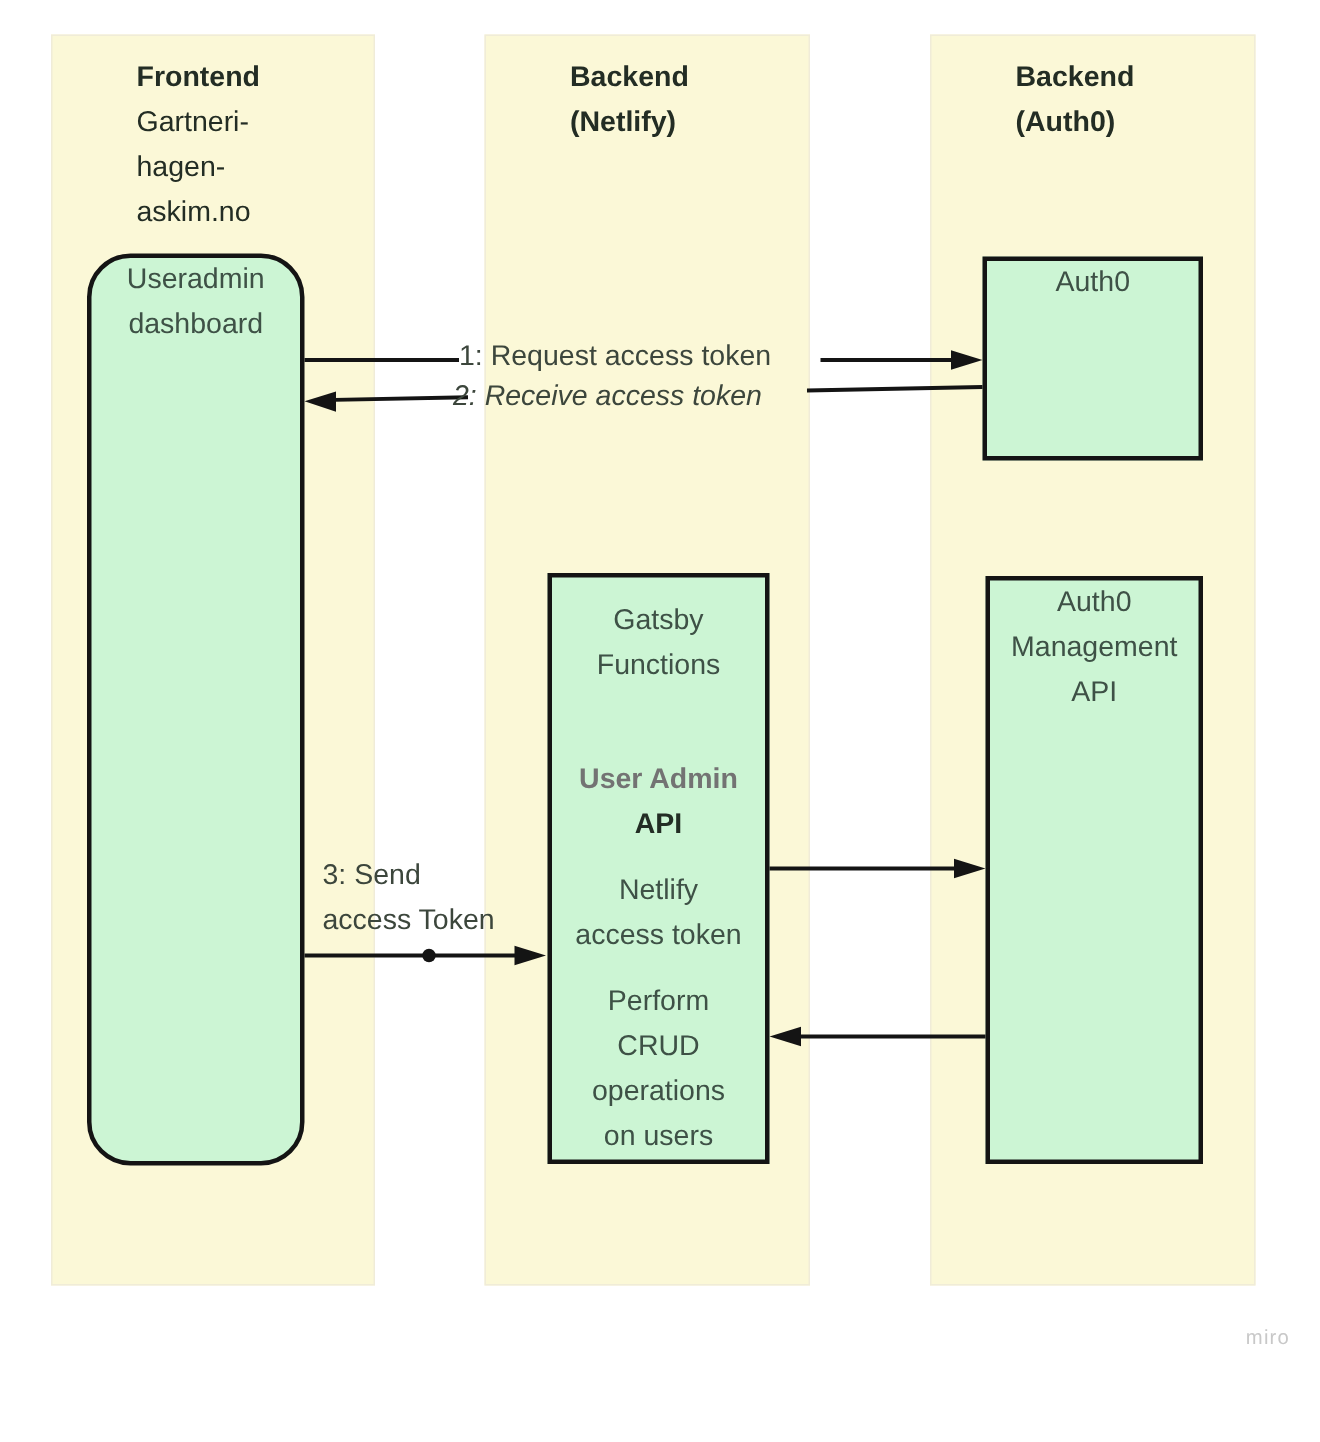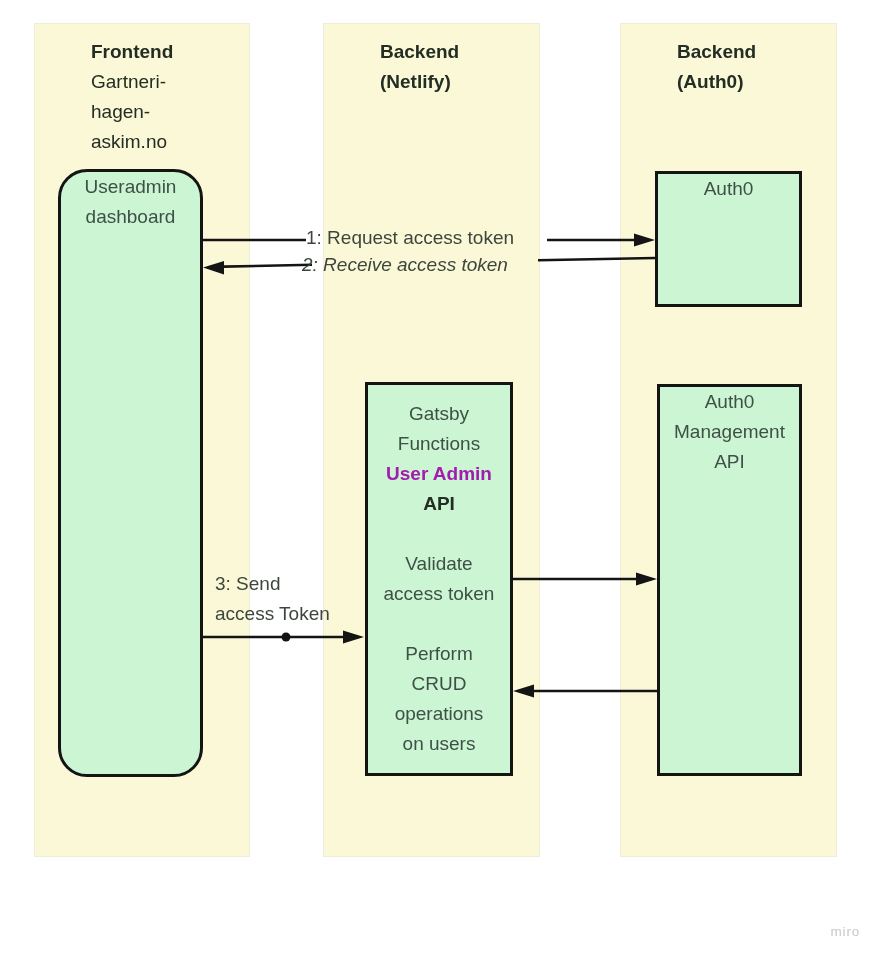--- a/index.html
+++ b/index.html
@@ -22,21 +22,21 @@
   }
   .box .t{text-align:center;}
   .v-center{justify-content:flex-start;}
   .sp{height:30px;}
   svg.arrows{position:absolute;inset:0;pointer-events:none;z-index:5;}
   .arrow-label{
     position:absolute;z-index:6;font-size:19px;color:#3c463c;line-height:22px;
   }
   .arrow-label.multiline{text-align:left;line-height:30px;}
   .watermark{
-    position:absolute;right:20px;top:924px;font-size:13.5px;color:#c8c8c8;
+    position:absolute;right:20px;top:884px;font-size:13.5px;color:#c8c8c8;
     letter-spacing:0.8px;z-index:7;
   }
 </style>
 </head>
 <body>
 
 <div class="canvas">
 
   <div class="lane" style="left:34px;width:216px;">
     <div class="lane-header">
@@ -62,24 +62,24 @@
   </div>
 
   <div class="box v-center" style="left:58px;top:169px;width:145px;height:608px;border-radius:29px;">
     <div class="t">Useradmin</div>
     <div class="t">dashboard</div>
   </div>
 
   <div class="box" style="left:365px;top:382px;width:148px;height:394px;padding-top:14px;">
     <div class="t">Gatsby</div>
     <div class="t">Functions</div>
-    <div class="t bold" style="color:#a21caf;">User Admin</div>
+    <div class="t bold" style="color:#737373;margin-top:46px;">User Admin</div>
     <div class="t bold" style="color:#232d24;">API</div>
     <div class="sp"></div>
-    <div class="t">Validate</div>
+    <div class="t">Netlify</div>
     <div class="t">access token</div>
     <div class="sp"></div>
     <div class="t">Perform</div>
     <div class="t">CRUD</div>
     <div class="t">operations</div>
     <div class="t">on users</div>
   </div>
 
   <div class="box v-center" style="left:655px;top:171px;width:147px;height:136px;">
     <div class="t">Auth0</div>

